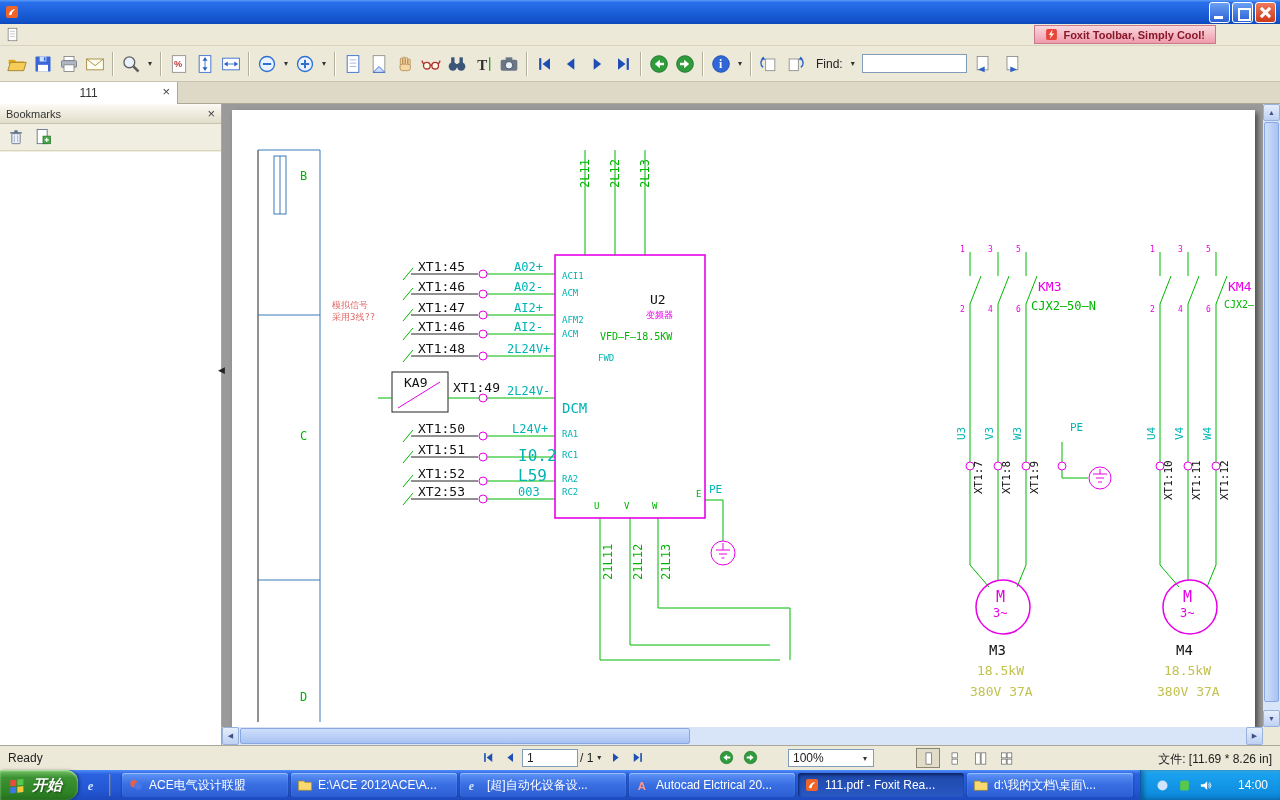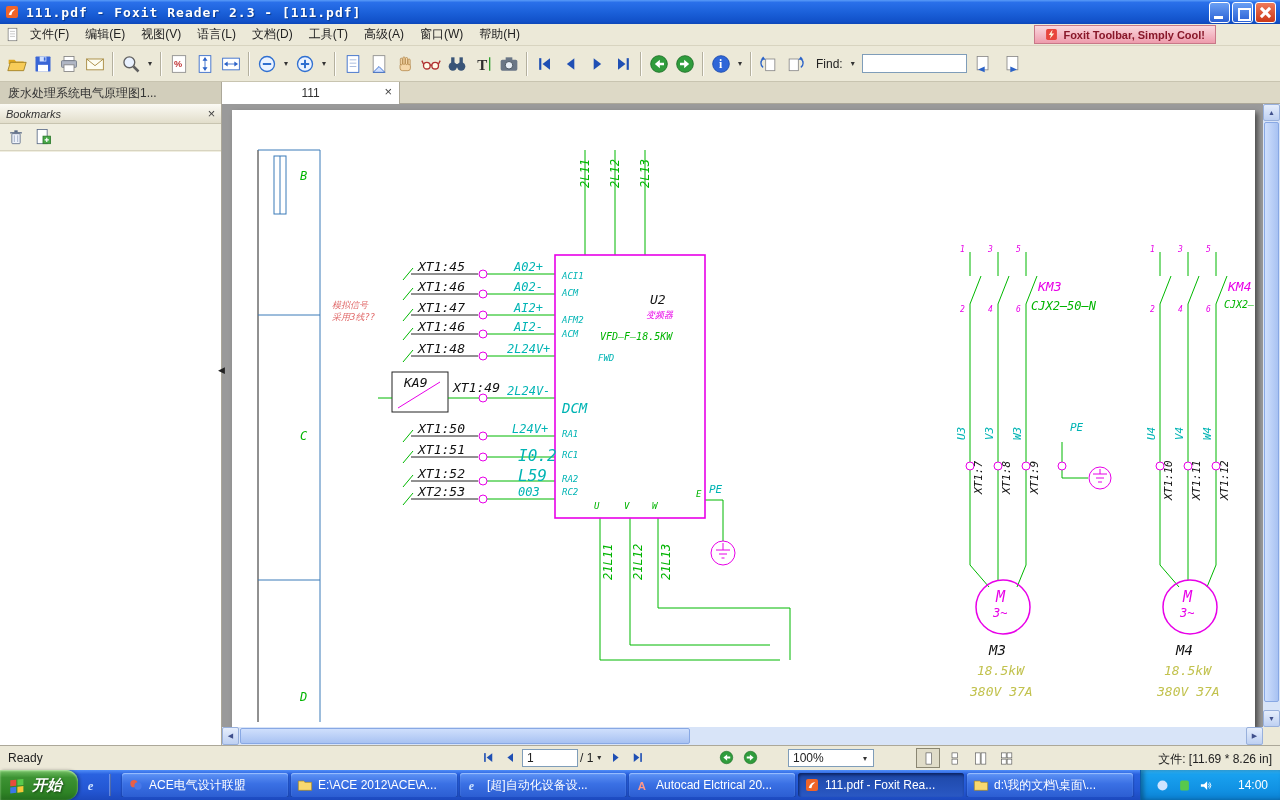--- a/index.html
+++ b/index.html
@@ -41,21 +41,21 @@
 #find-input{width:105px;height:19px;border:1px solid #7f9db9;background:#fff;font-size:12px;padding:0 3px;}
 
 
 #tabbar{position:absolute;top:82px;width:1280px;height:22px;background:#ddd9c6;border-bottom:1px solid #aca899;display:flex;}
 .tab{height:22px;display:flex;align-items:center;padding:0 8px;font-size:12px;color:#333;border-right:1px solid #aca899;background:#d2cebb;position:relative;white-space:nowrap;overflow:hidden;}
 .tab.t1{width:222px;}
 .tab.t2{width:178px;justify-content:center;background:#fff;}
 .tab-close{position:absolute;right:7px;top:3px;color:#444;font-size:13px;line-height:13px;}
 
 
-#main{position:absolute;top:104px;left:0;width:1280px;height:641px;background:#8b5cf6;font-style:italic;}
+#main{position:absolute;top:104px;left:0;width:1280px;height:641px;background:#8b5cf6;}
 #sidebar{position:absolute;left:0;top:0;width:222px;height:641px;background:#f0eee0;border-right:1px solid #aca899;}
 .sb-header{height:20px;background:linear-gradient(180deg,#fbfaf4,#e2decb);border-bottom:1px solid #c8c4b0;display:flex;align-items:center;padding:0 6px;font-size:11px;color:#333;}
 .sb-close{margin-left:auto;color:#444;font-size:13px;}
 .sb-tools{height:27px;display:flex;align-items:center;gap:4px;padding:0 4px;border-bottom:1px solid #d8d4c0;}
 .sb-tool{width:23px;height:23px;display:flex;align-items:center;justify-content:center;border:1px solid transparent;background:transparent;}
 .sb-body{position:absolute;top:48px;left:0;right:0;bottom:0;background:#fff;}
 #collapse{position:absolute;left:215px;top:255px;width:13px;height:22px;color:#222;font-size:9px;display:flex;align-items:center;justify-content:center;z-index:6;}
 
 #docwrap{position:absolute;left:222px;top:0;width:1058px;height:641px;}
 #docarea{position:absolute;left:0;top:0;width:1041px;height:623px;background:#9a9a9a;overflow:hidden;}
@@ -328,43 +328,31 @@
       </symbol>
 </defs>
 </svg>
 
 <div id="win">
 
   <div id="titlebar">
     <svg class="app-icon" viewBox="0 0 24 24">
         <use href="#i-foxit"></use>
       </svg>
-    <span class="title-text">111.pdf - Foxit Reader 2.3 - [111.pdf]</span>
     <div class="win-btns">
       <div class="win-btn wb-min"></div>
       <div class="win-btn wb-rest"></div>
       <div class="win-btn close wb-close"></div>
     </div>
   </div>
 
   <div id="menubar">
     <svg class="doc-icon" viewBox="0 0 24 24">
         <use href="#i-doc"></use>
       </svg>
-    <div id="menu-items">
-        <span class="menu-item">文件(F)</span>
-        <span class="menu-item">编辑(E)</span>
-        <span class="menu-item">视图(V)</span>
-        <span class="menu-item">语言(L)</span>
-        <span class="menu-item">文档(D)</span>
-        <span class="menu-item">工具(T)</span>
-        <span class="menu-item">高级(A)</span>
-        <span class="menu-item">窗口(W)</span>
-        <span class="menu-item">帮助(H)</span>
-      </div>
     <div id="promo">
       <svg class="promo-ic" viewBox="0 0 24 24">
           <use href="#i-promo"></use>
         </svg>
       <span>Foxit Toolbar, Simply Cool!</span>
     </div>
   </div>
 
   <div id="toolbar">
     <div id="toolbar-items">
@@ -522,23 +510,20 @@
         </button>
       <button class="tb-btn">
           <svg class="ic" viewBox="0 0 24 24">
             <use href="#i-findnext"></use>
           </svg>
         </button>
     </div>
   </div>
 
   <div id="tabbar">
-    <div class="tab t1">
-      <span>废水处理系统电气原理图1...</span>
-    </div>
     <div class="tab t2 active">
       <span>111</span>
       <span class="tab-close">×</span>
     </div>
   </div>
 
   <div id="main">
     <div id="sidebar">
       <div class="sb-header">
         <span>Bookmarks</span>

